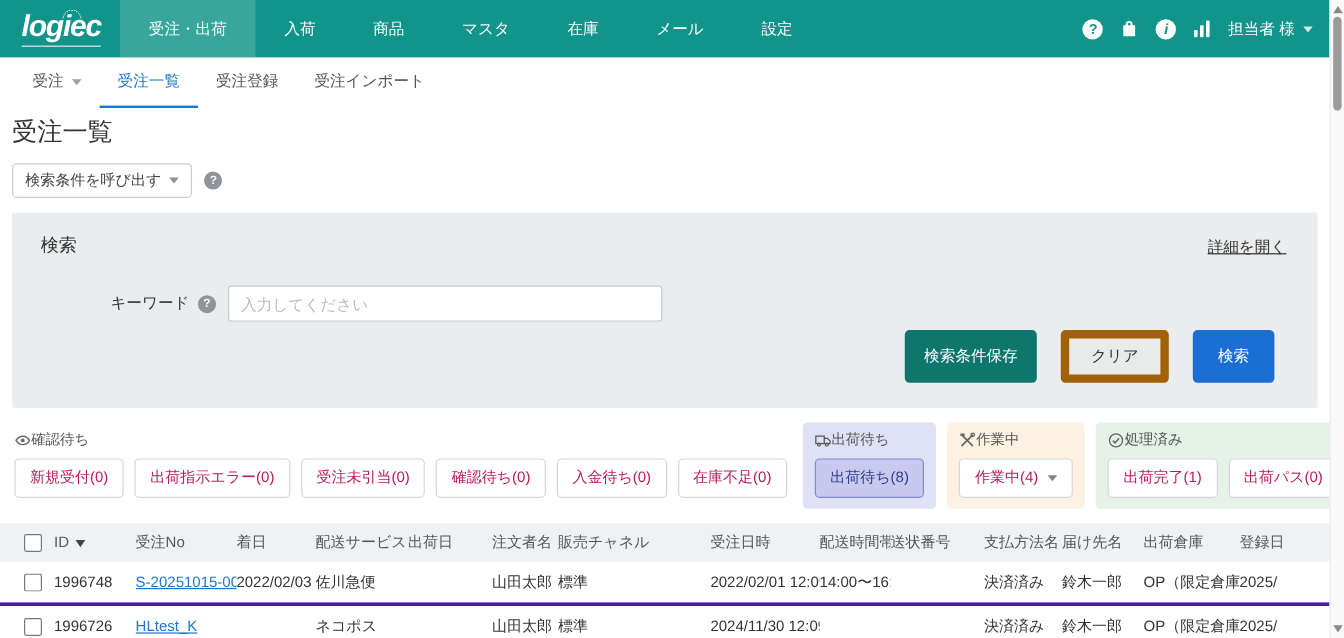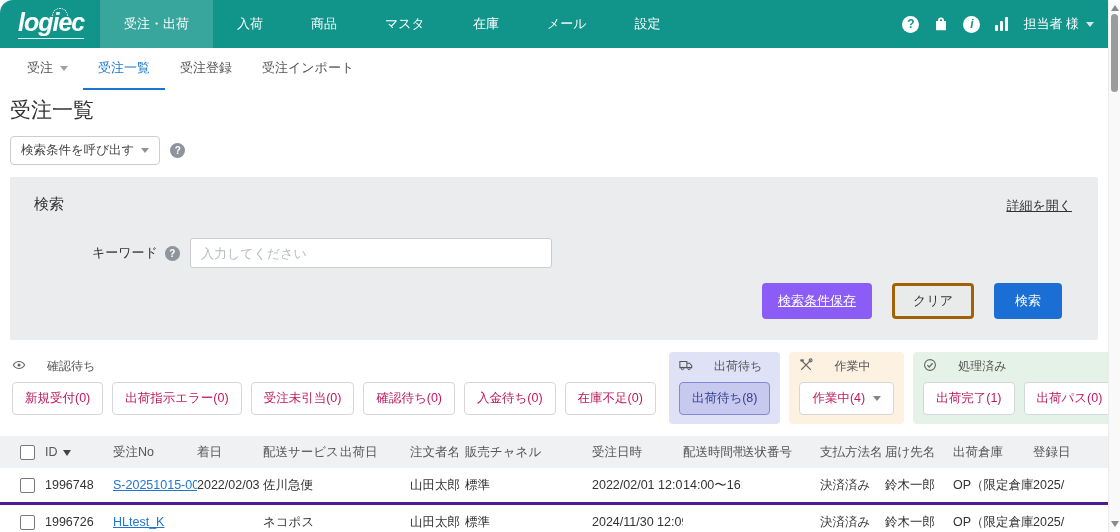--- a/index.html
+++ b/index.html
@@ -1,18 +1,18 @@
 <!DOCTYPE html>
 <html><head>
 <meta charset="utf-8">
 <style>
   * { box-sizing: border-box; margin: 0; padding: 0; }
   html,body { width:1120px; height:532px; overflow:hidden; }
   body { font-family:"Liberation Sans","DejaVu Sans",sans-serif; background:#fff; color:#333; position:relative; }
-  .viewport { position:relative; width:1120px; height:532px; overflow:hidden;border-radius:13px; }
+  .viewport { position:relative; width:1120px; height:532px; overflow:hidden; }
 
   
   .navbar { width:1108px; height:48px; background:#11948a; display:flex; align-items:center; }
   .logo-wrap { width:100px; padding-left:18px; position:relative; color:#fff; }
   .logo-text { font-size:25px; font-weight:bold; font-style:italic; letter-spacing:-1px; line-height:1; }
   .logo-underline { width:66px; height:1px; background:rgba(255,255,255,.85); margin-top:3px; }
   .logo-arc { position:absolute; top:-2px; left:52px; width:16px; height:8px; border:1.5px dotted #fff; border-bottom:none; border-radius:16px 16px 0 0; }
   .nav-items { display:flex; height:48px; }
   .nav-item { height:48px; display:flex; align-items:center; padding:0 24px; font-size:13px; color:#ffffff; cursor:pointer; }
   .nav-item.active { background:rgba(255,255,255,.17); }
@@ -40,32 +40,32 @@
   
   .search-panel { position:relative; width:1088px; height:163px; margin-left:10px; background:#eaecee; border-radius:2px; }
   .search-heading { font-size:15px; color:#333; padding:18px 0 0 24px; }
   .detail-link { position:absolute; top:20px; right:26px; font-size:13px; color:#333; text-decoration:underline; cursor:pointer; }
   .keyword-row { display:flex; align-items:center; margin:24px 0 0 82px; }
   .keyword-label { font-size:13px; color:#333; margin-right:7px; }
   .keyword-input { width:362px; height:30px; margin-left:10px; border:1px solid #c9cdd1; border-radius:3px; padding:0 10px; font-size:13px; color:#333; background:#fff; font-family:inherit; }
   .keyword-input::placeholder { color:#b7bcc2; }
   .search-buttons { position:absolute; right:36px; bottom:21px; display:flex; gap:20px; }
   .btn { border:none; border-radius:4px; font-size:13px; padding:7px 16px; cursor:pointer; font-family:inherit; }
-  .btn-save { background:#8b5cf6; color:#fff;text-decoration:underline; }
-  .btn-clear { background:#e9eaea; border:3px solid #a16207; color:#333; padding:6px 18px; }
+  .btn-save { background:#0f766e; color:#fff; }
+  .btn-clear { background:#e9eaea; border:7px solid #a16207; color:#333; padding:6px 18px; }
   .btn-search { background:#1b6fd4; color:#fff; padding:7px 21px; }
 
   
   .status-row { display:flex; align-items:stretch; gap:9px; margin:12px 0 0 10px; }
   .status-group { padding:6px 4px 9px 2px; border-radius:4px; }
   .status-group.panel { padding:6px 10px 9px 10px; }
   .status-group.purple { background:#dfe1f6; }
   .status-group.orange { background:#fdf2e1; }
   .status-group.green  { background:#e5f2e7; }
-  .group-label { display:flex; gap:21px; font-size:12px; color:#555; margin-bottom:7px; }
+  .group-label { display:flex; align-items:center; gap:0; font-size:12px; color:#555; margin-bottom:7px; }
   .group-buttons { display:flex; gap:9px; }
   .status-btn { display:flex; align-items:center; background:#fff; border:1px solid #d4d7da; border-radius:4px; padding:7px 12px; font-size:12.5px; color:#be185d; cursor:pointer; white-space:nowrap; }
   .status-btn.selected { background:#c7caee; border-color:#8289d8; color:#333c92; font-weight:500; }
   .status-btn .caret { border-top-color:#666; margin-left:8px; }
   .gicon { width:14px; height:14px; flex:0 0 auto; }
 
   
   .table { margin-top:12px; width:1108px; font-size:12.5px; }
   .t-row { display:flex; align-items:center; width:1108px; }
   .t-head { background:#eff1f3; height:32px; color:#555; }

